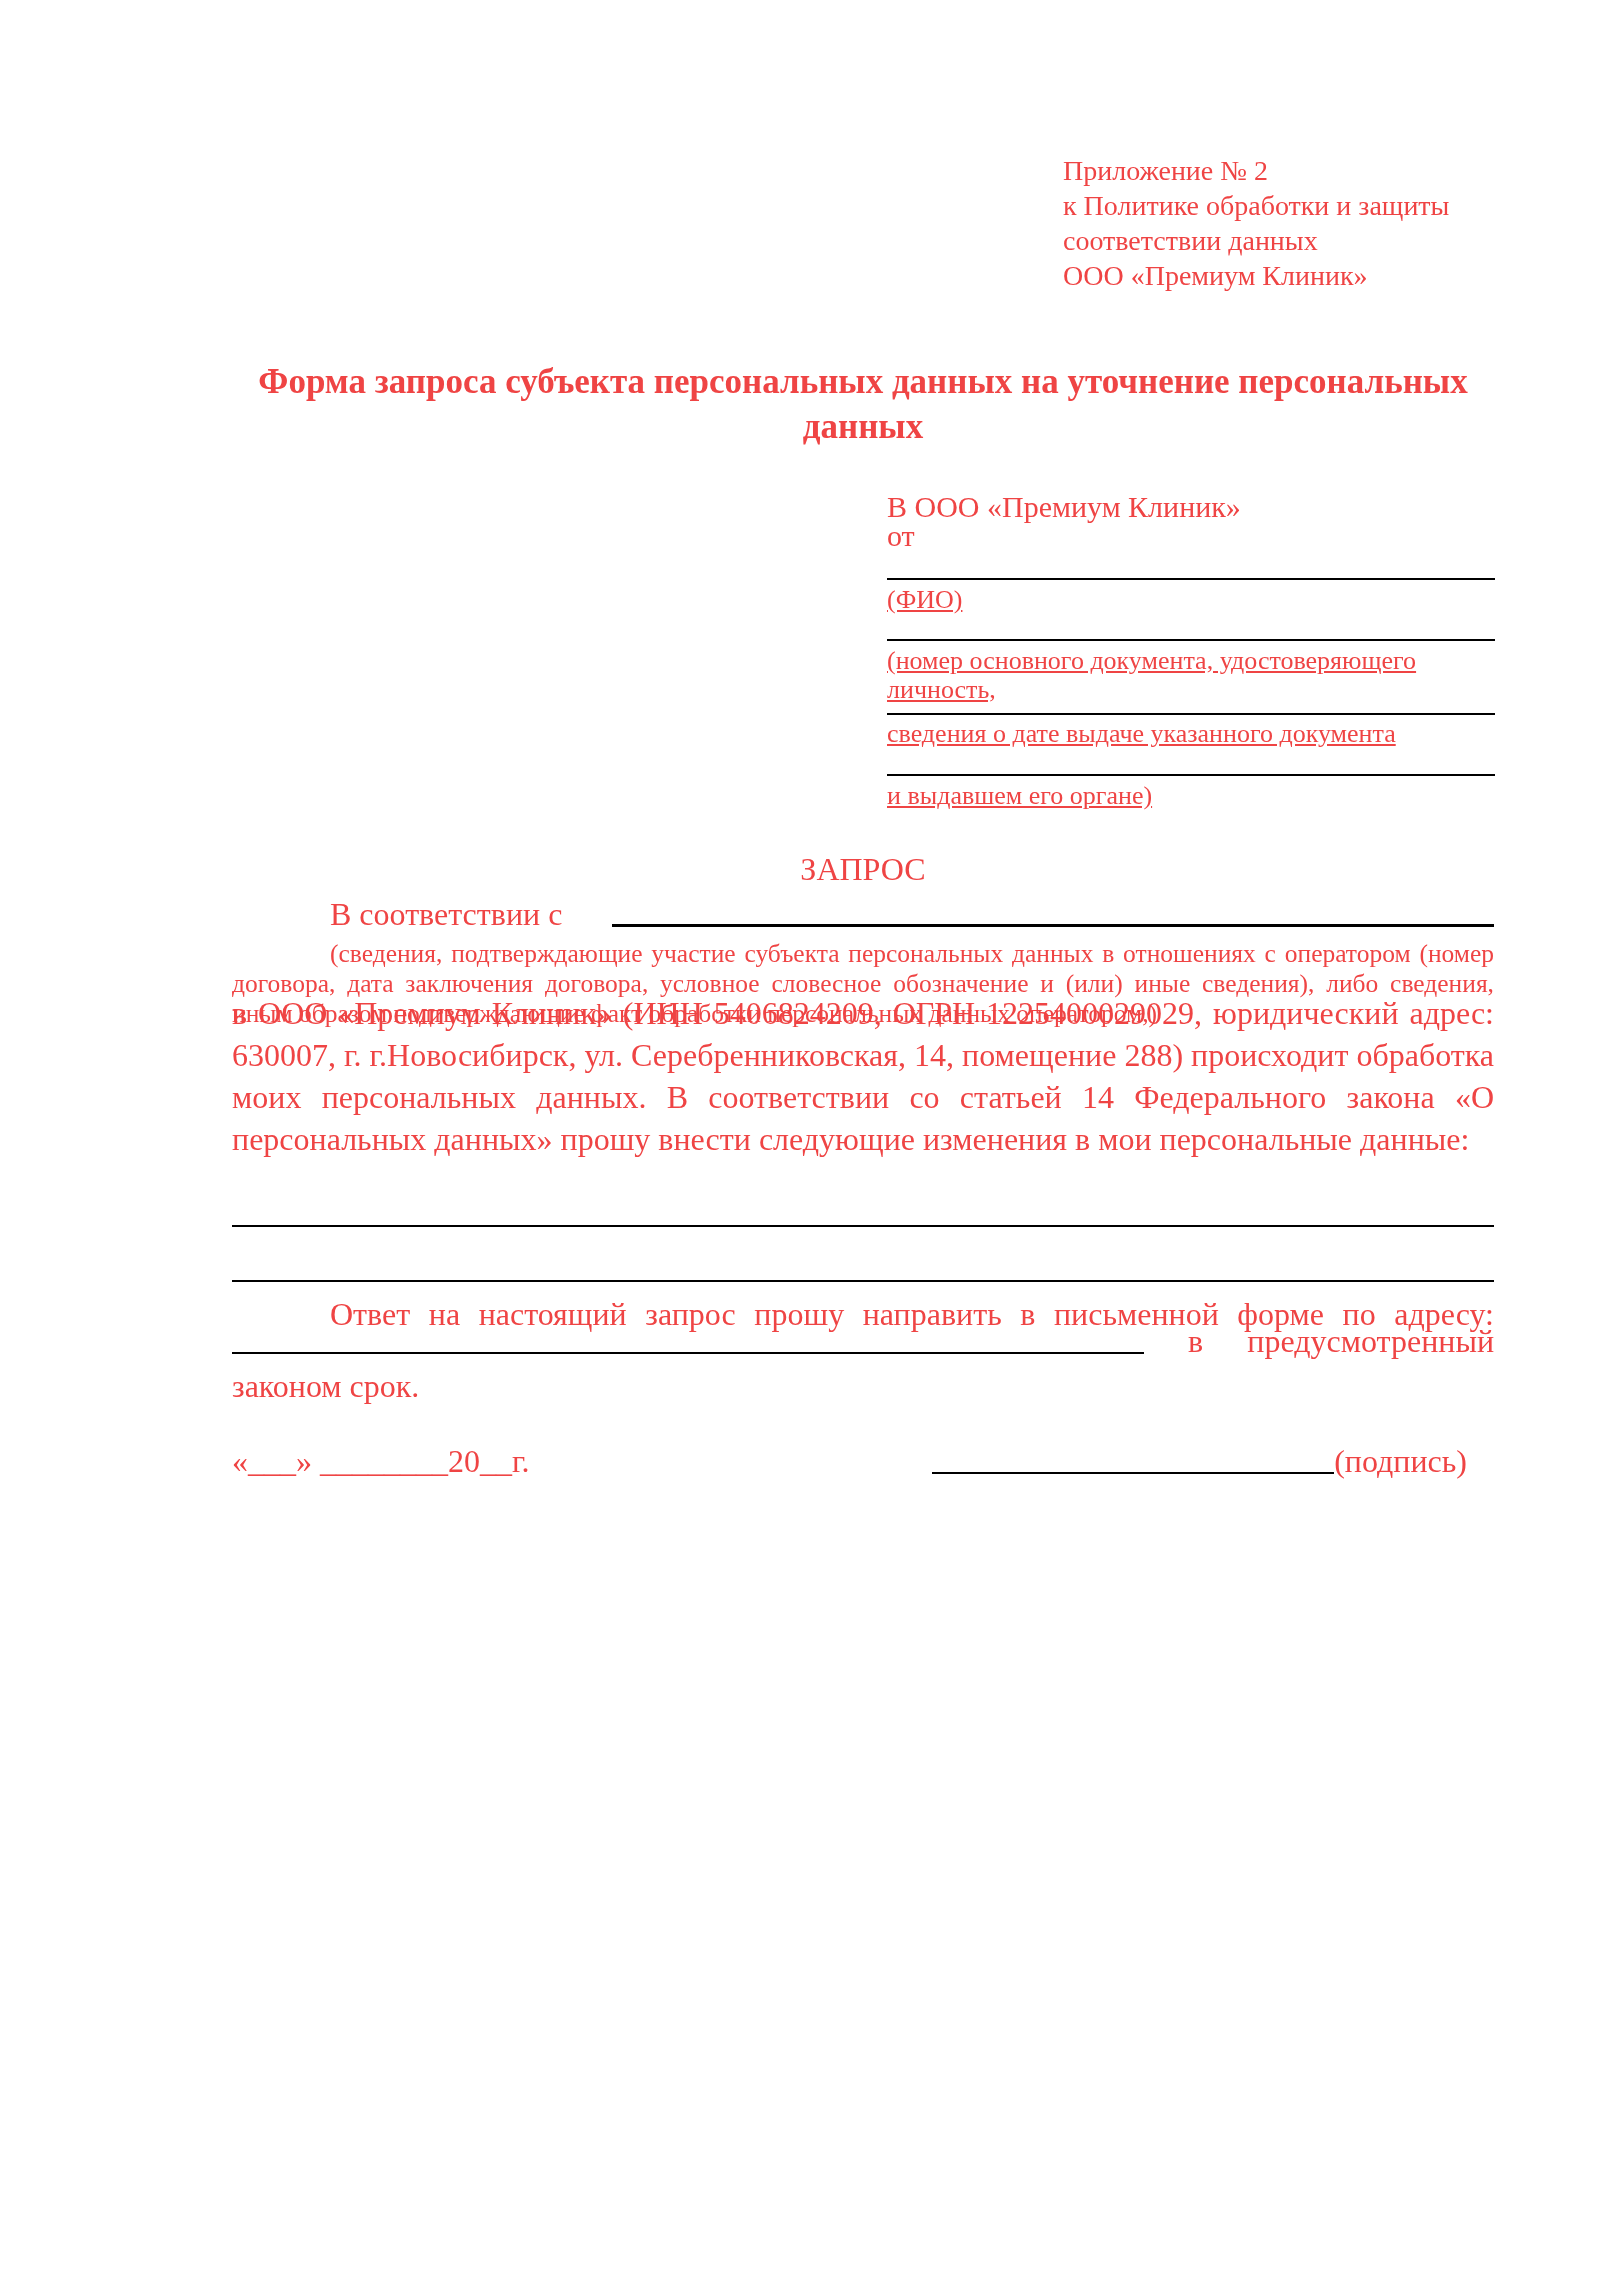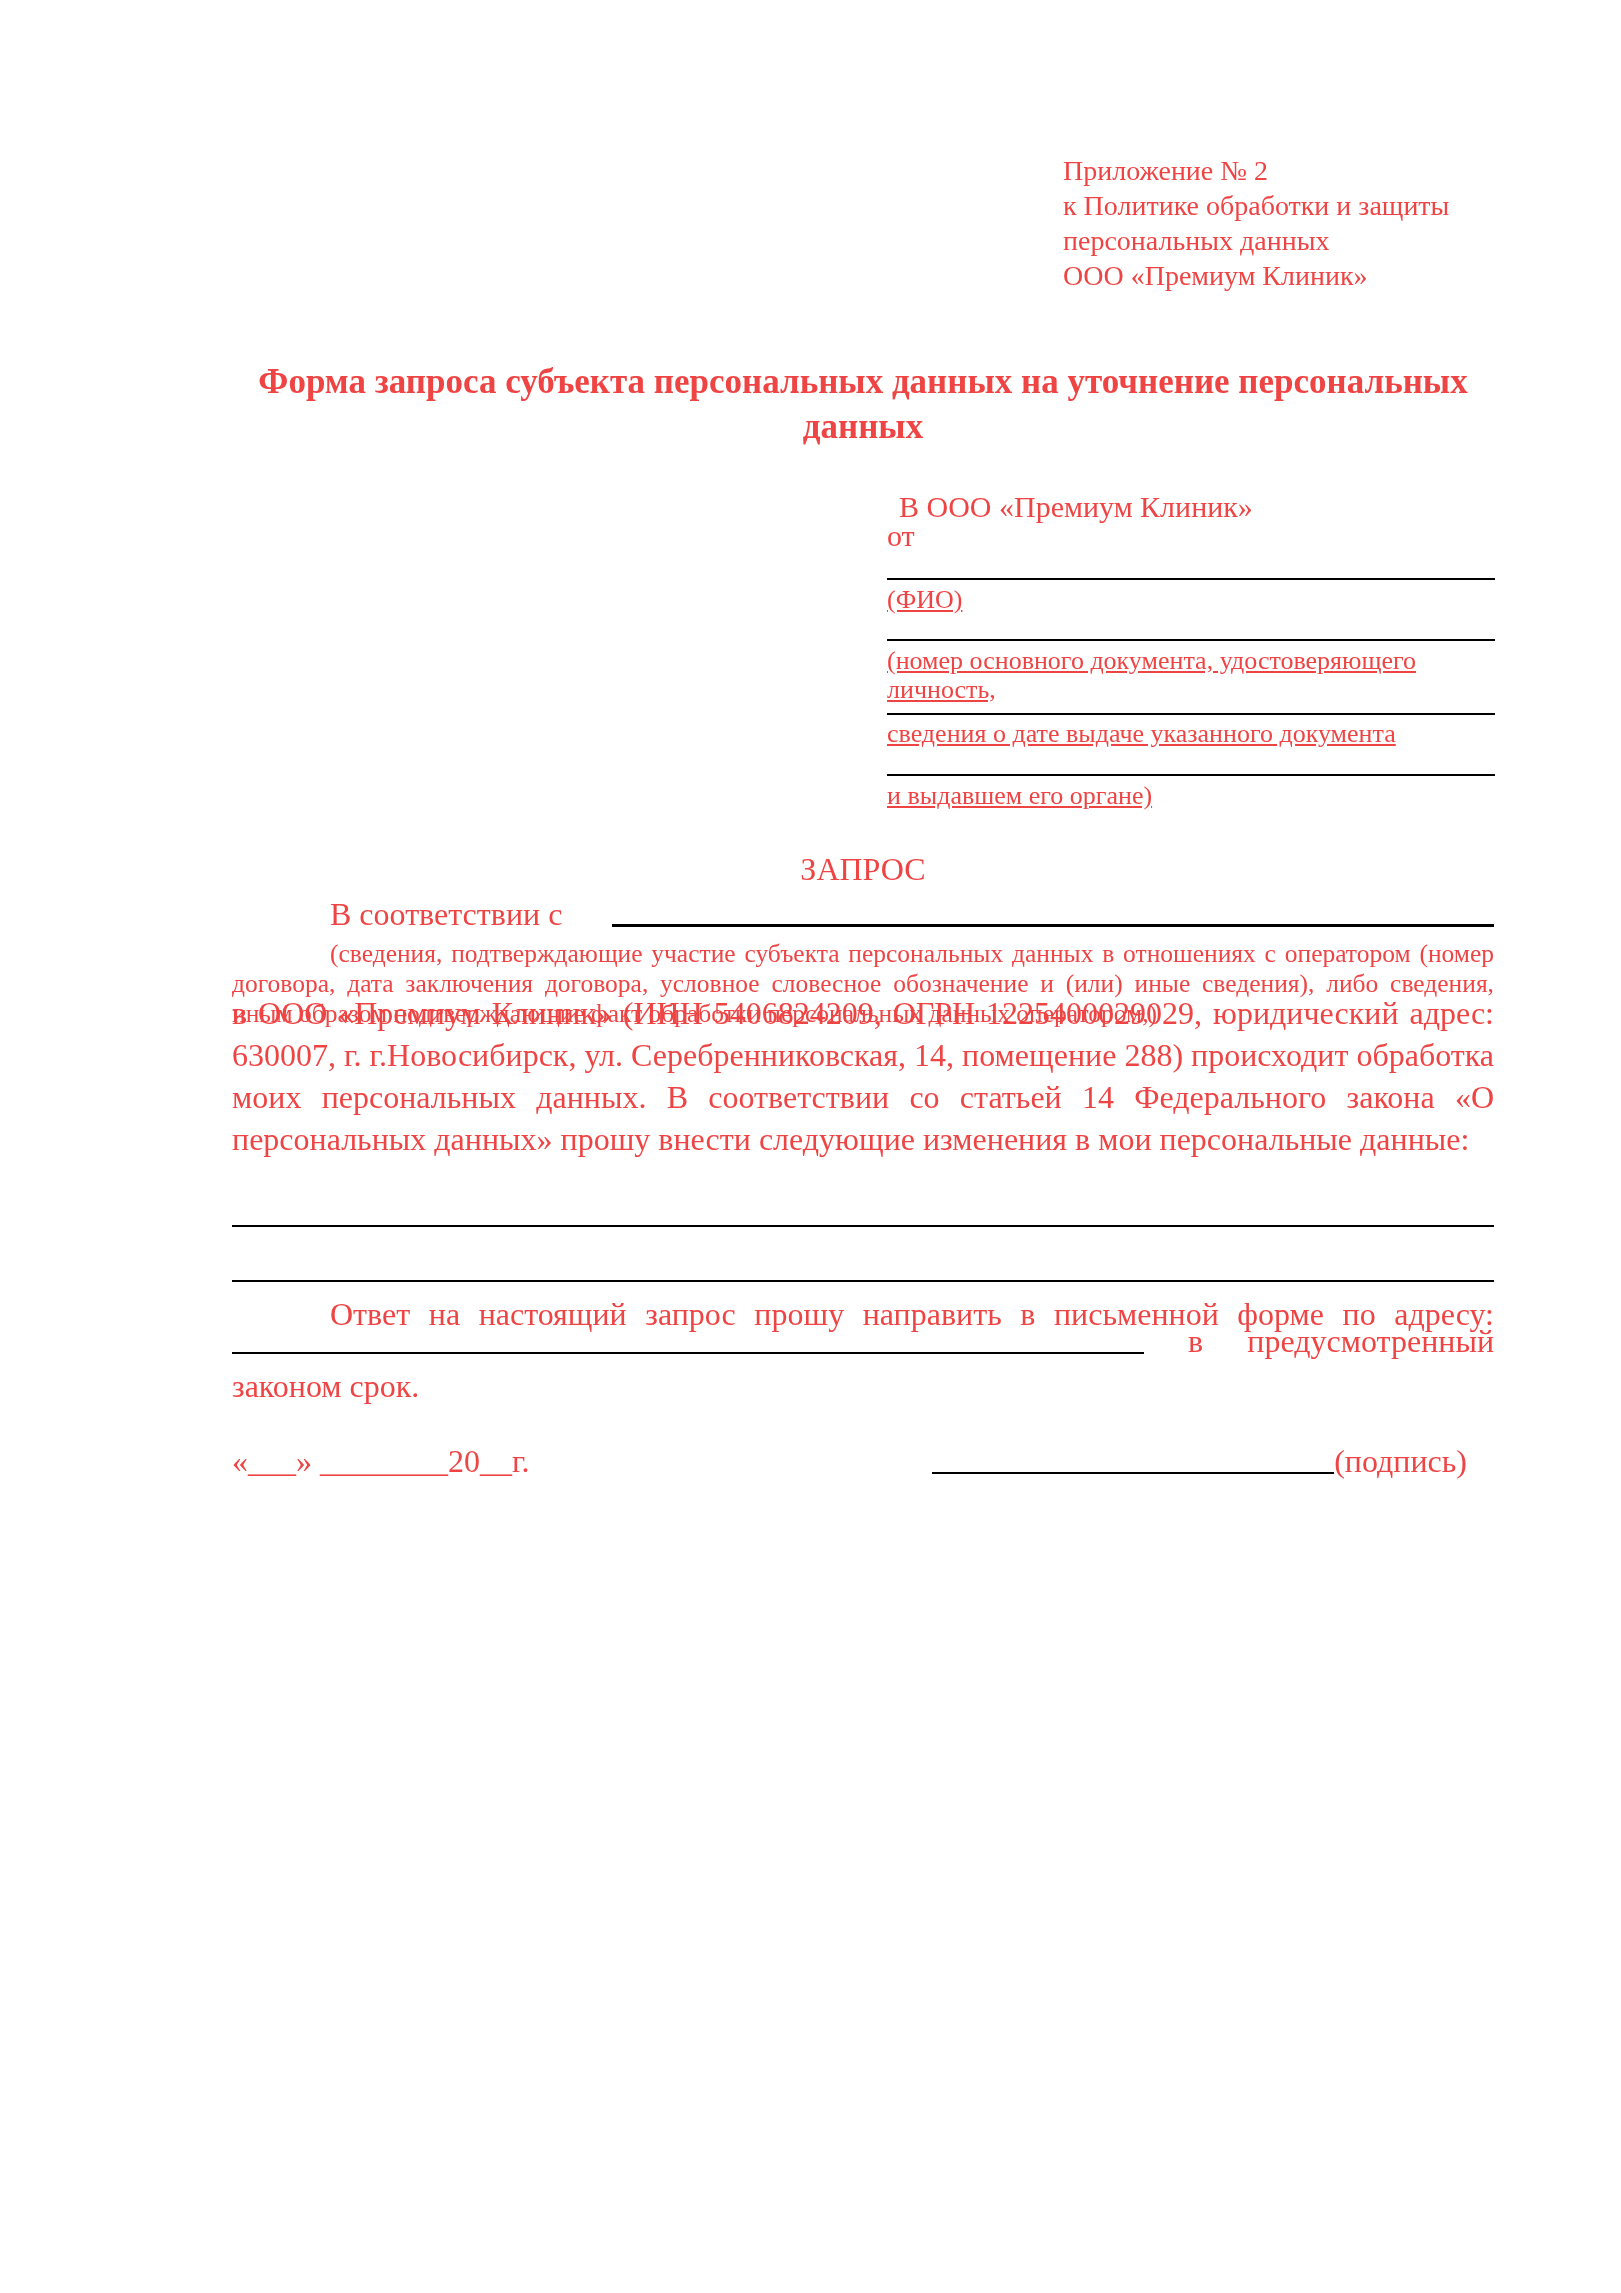--- a/index.html
+++ b/index.html
@@ -9,21 +9,21 @@
     background:#ffffff;color:#ef4444;
     font-family:"Liberation Serif","DejaVu Serif",serif;
     overflow:hidden;
   }
   .abs{position:absolute;}
   
   .appendix{left:1063px;top:153px;font-size:28px;line-height:35px;white-space:nowrap;}
   
   .title{left:232px;top:359px;width:1262px;text-align:center;font-weight:bold;font-size:35px;line-height:45px;}
   
-  .addr-to{left:887px;top:490px;font-size:30px;white-space:nowrap;margin-left:12px;}
+  .addr-to{left:887px;top:490px;font-size:30px;white-space:nowrap;}
   .addr-from{left:887px;top:519px;font-size:30px;}
   .uline{left:887px;width:608px;border-top:2.9px solid #000;height:0;}
   .cap{left:887px;width:608px;font-size:26px;line-height:29px;text-decoration:underline;}
   
   .zapros{left:232px;top:851px;width:1262px;text-align:center;font-size:32px;}
   .accordance{left:232px;top:892px;width:1262px;height:41px;display:flex;align-items:flex-end;font-size:32px;gap:36px;}
   .accordance .lbl{padding-left:98px;white-space:nowrap;}
   .fill{flex:1;border-bottom:3.9px solid #000;margin:0 0 5.9px 13.7px;}
   .note{left:232px;top:939px;width:1262px;font-size:25.5px;line-height:30px;text-align:justify;text-indent:98px;}
   .bodytext{left:232px;top:992px;width:1262px;font-size:32px;line-height:42px;text-align:justify;font-family:Liberation Serif, serif;}
@@ -39,21 +39,21 @@
   .sig-group{display:flex;align-items:flex-end;}
 </style>
 </head>
 <body>
 
 <div class="page">
 
   <div class="abs appendix">
     <div>Приложение № 2</div>
     <div>к Политике обработки и защиты</div>
-    <div>персональных данных</div>
+    <div>соответствии данных</div>
     <div>ООО «Премиум Клиник»</div>
   </div>
 
   <div class="abs title">Форма запроса субъекта персональных данных на уточнение персональных данных</div>
 
   <div class="abs addr-to">В ООО «Премиум Клиник»</div>
   <div class="abs addr-from">от</div>
 
   <div class="abs uline" style="top:578px"></div>
   <div class="abs cap" style="top:585px">(ФИО)</div>

